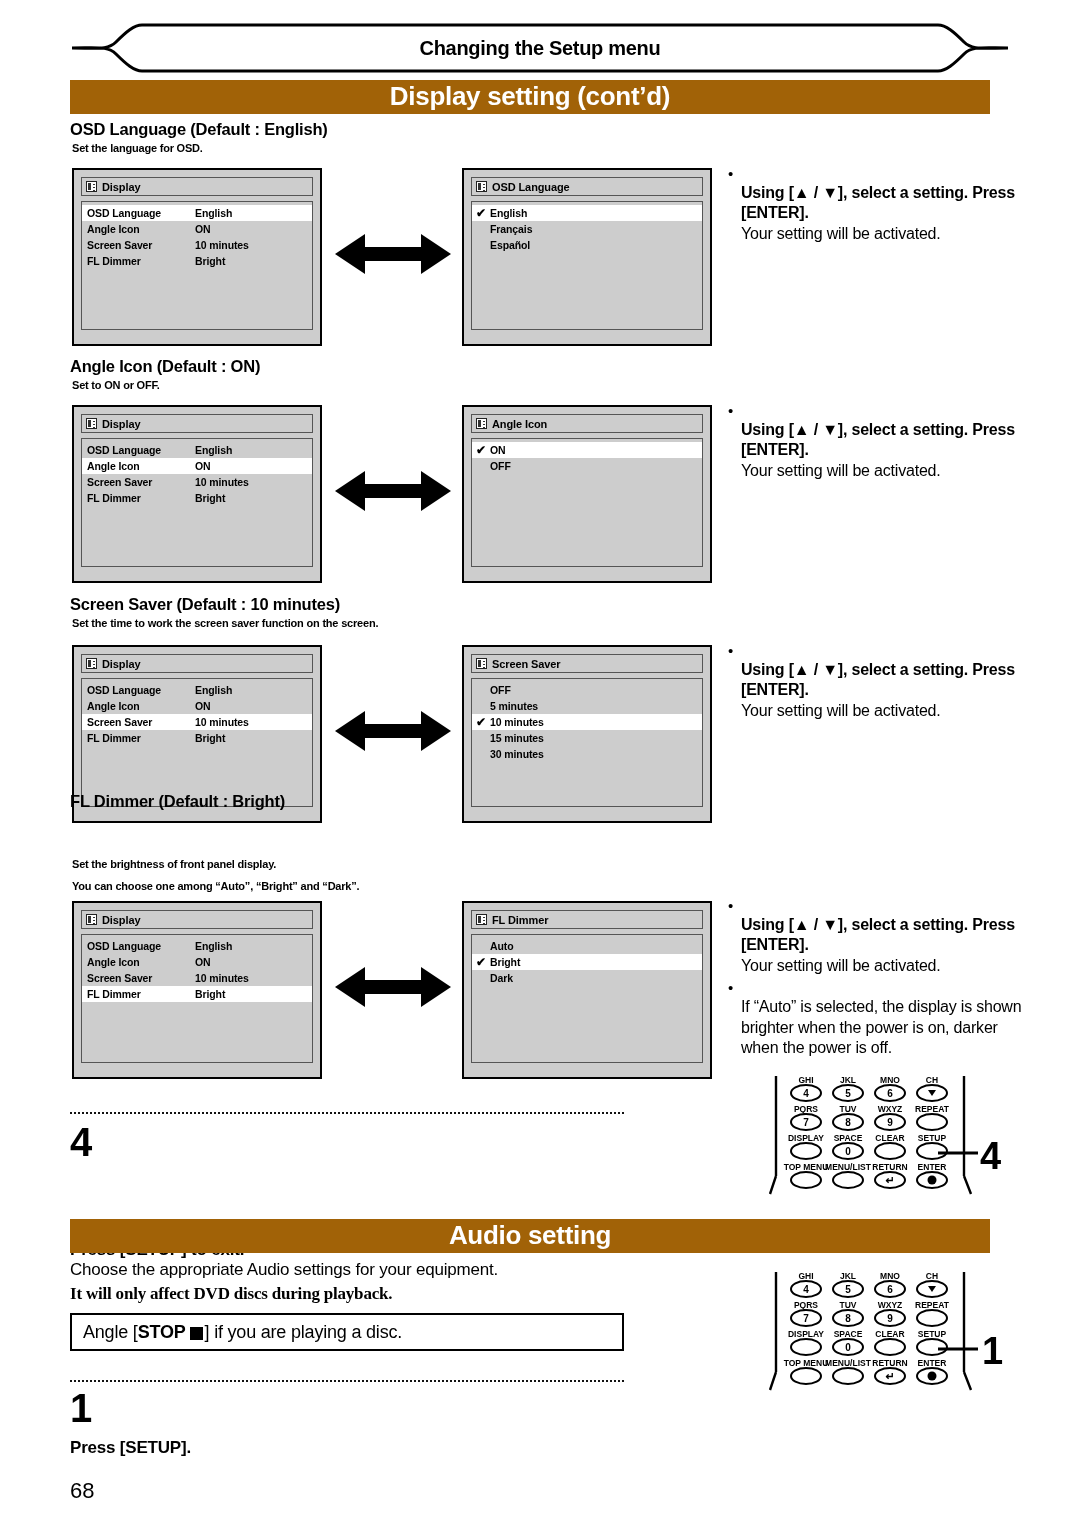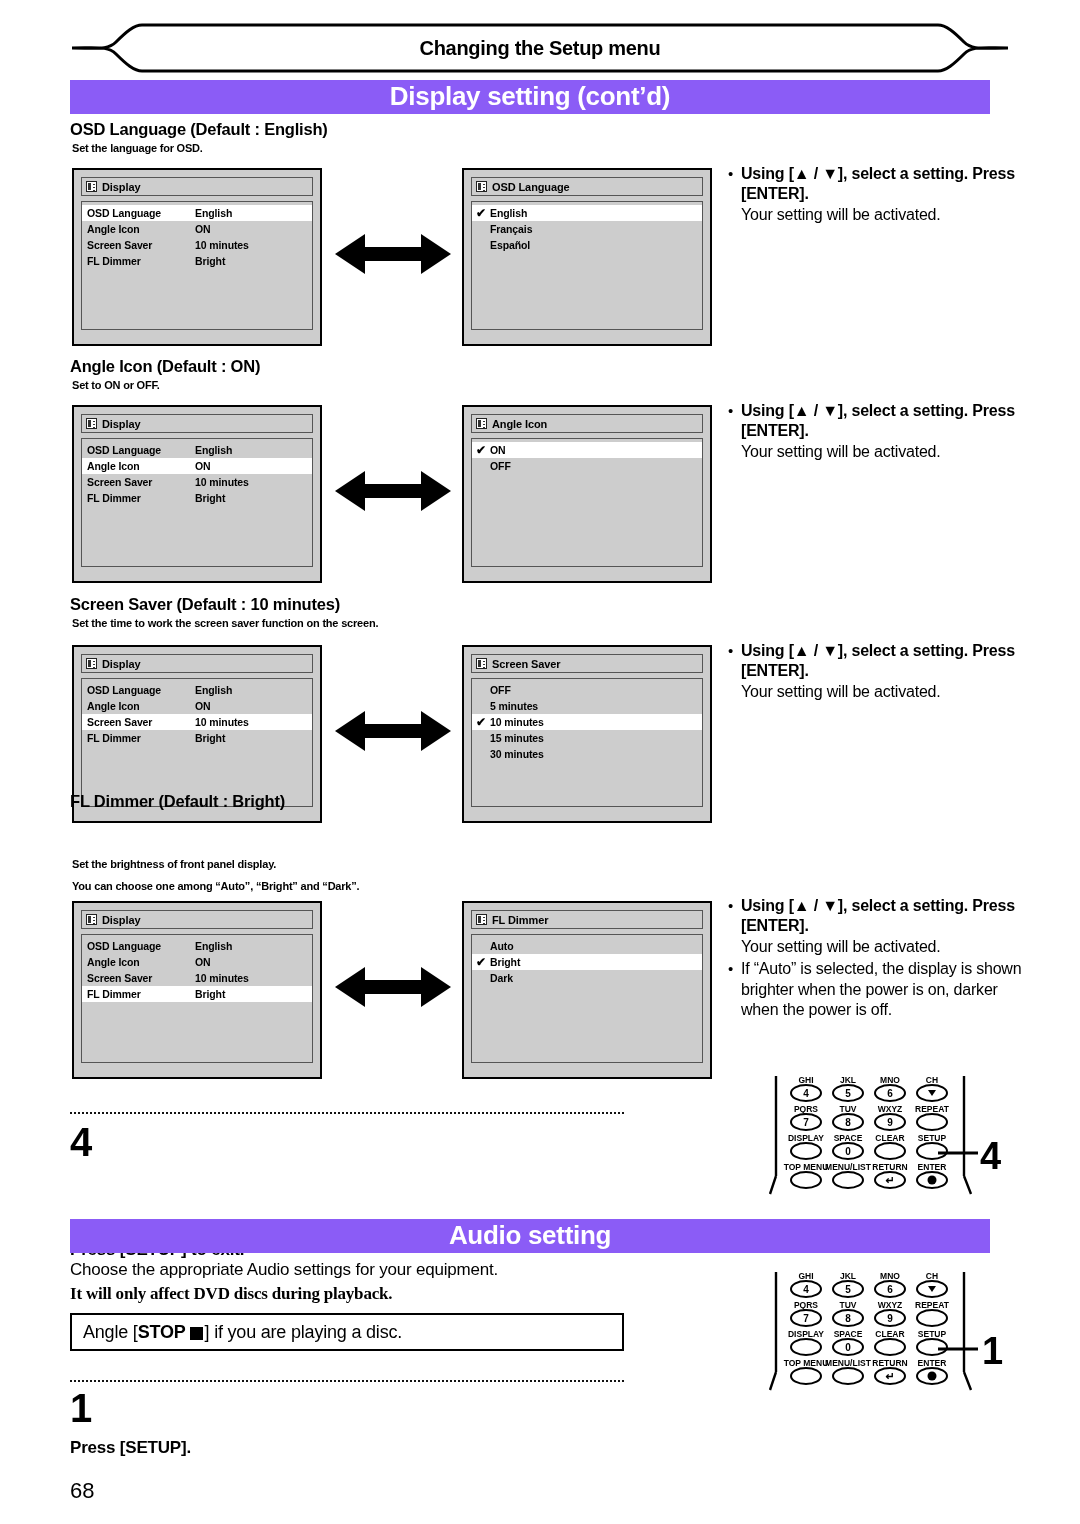--- a/index.html
+++ b/index.html
@@ -18,21 +18,21 @@
   .ribbon-wrap svg { display:block; }
   .ribbon-title {
     position:absolute; left:0; top:0; width:940px; height:52px;
     display:flex; align-items:center; justify-content:center;
     font-size:20px; font-weight:bold; letter-spacing:-0.3px;
   }
 
   
   .band {
     position:absolute; left:70px; width:920px; height:34px;
-    background:#8b5cf6;
+    background:#a16207;
     display:flex; align-items:center; justify-content:center;
   }
   .band span {
     color:#fff; font-size:26px; font-weight:bold; letter-spacing:-0.3px;
     position:relative; top:-1px;
   }
 
   
   .sec-title {
     position:absolute; left:70px; font-size:16.5px; font-weight:bold; letter-spacing:-0.2px;
@@ -97,21 +97,21 @@
   .osd-opt .chk { width:14px; flex:0 0 auto; font-size:12px; line-height:1; }
   .osd-opt .txt { flex:1 1 auto; }
 
   
   .dblarrow { position:absolute; }
 
   
   .notes { position:absolute; left:728px; width:300px; font-size:16px; letter-spacing:-0.2px; }
   .note-item { display:flex; margin-bottom:2px; }
   .note-bullet { width:13px; flex:0 0 auto; font-size:15px; line-height:1.28; }
-  .note-text { flex:1 1 auto; line-height:1.28; }
+  .note-text { flex:1 1 auto; line-height:1.28;margin-top:19px; }
   .note-text .b { font-weight:bold; }
 
   
   .dotline {
     position:absolute; left:70px; width:554px; height:0;
     border-top:2.5px dotted #111;
   }
 
   
   .stepnum {

